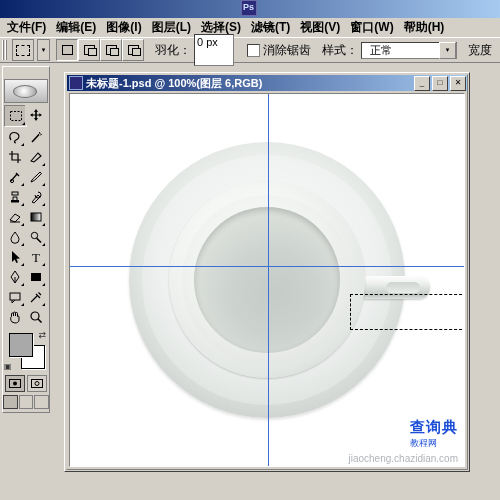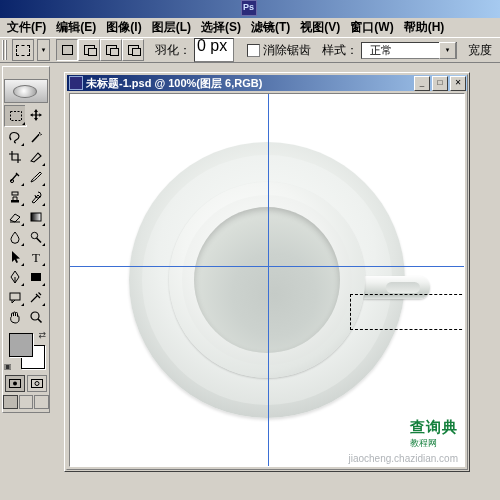--- a/index.html
+++ b/index.html
@@ -74,23 +74,23 @@
   .sel-modes .sb.active{
     border-top:1px solid #808080;border-left:1px solid #808080;
     border-right:1px solid #fff;border-bottom:1px solid #fff;
     background:#c8c4bc;
   }
   .sq-ico{width:9px;height:8px;border:1px solid #000;}
   .sq-ico.dbl{position:relative;}
   .sq-ico.dbl:after{content:"";position:absolute;left:3px;top:2px;width:7px;height:6px;border:1px solid #000;background:#d4d0c8;}
   .opt-label{font-size:12px;margin-left:8px;}
   .opt-input{
-    width:40px;height:24px;border:1px solid #808080;
+    width:40px;height:32px;border:1px solid #808080;
     border-top-color:#404040;border-left-color:#404040;
-    background:#fff;font-size:16px;padding:0 2px;box-sizing:border-box;
+    background:#fff;font-size:11px;padding:0 2px;box-sizing:border-box;
     line-height:14px;
   }
   .chk-wrap{display:flex;align-items:center;margin-left:10px;gap:3px;}
   .chk{
     width:11px;height:11px;background:#fff;border:1px solid #808080;
     border-top-color:#404040;border-left-color:#404040;
   }
   .combo{
     height:17px;border:1px solid #808080;border-top-color:#404040;border-left-color:#404040;
     background:#fff;display:flex;align-items:center;font-size:11px;padding-left:8px;
@@ -240,21 +240,21 @@
   .handle-hole{
     position:absolute;left:316px;top:188px;width:34px;height:11px;border-radius:6px;
     background:linear-gradient(180deg,#cfd4d1,#e9ece9);
   }
   .marquee{
     position:absolute;left:280px;top:200px;width:120px;height:34px;
     border:1px dashed #000;
   }
   .watermark{
     position:absolute;right:6px;bottom:16px;
-    font-size:15px;color:#15803d;font-weight:bold;letter-spacing:1px;
+    font-size:15px;color:#1d4ed8;font-weight:bold;letter-spacing:1px;
   }
   .watermark small{display:block;font-size:9px;font-weight:normal;text-align:left;letter-spacing:0;}
   .wm-sub{
     position:absolute;right:6px;bottom:2px;font-size:10px;color:#b0b4b8;
   }
 </style>
 </head>
 <body>
 
 <div class="app">

